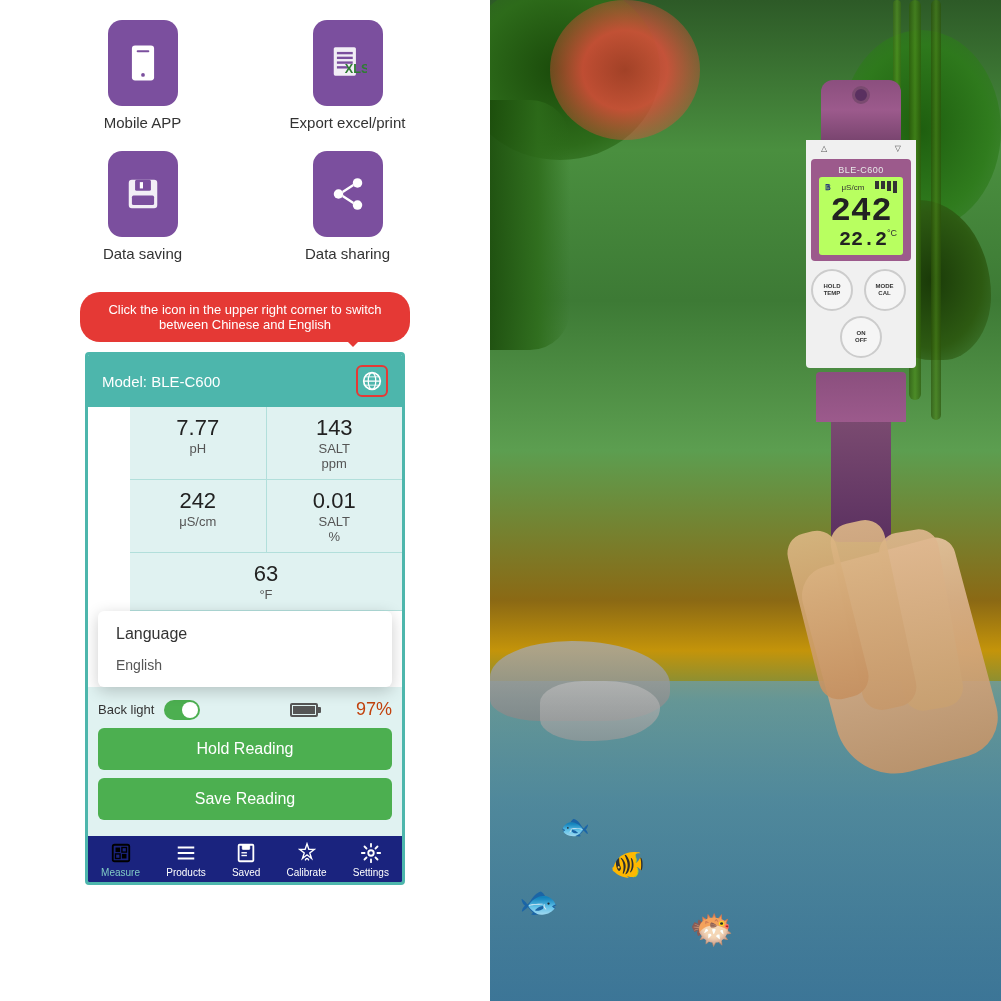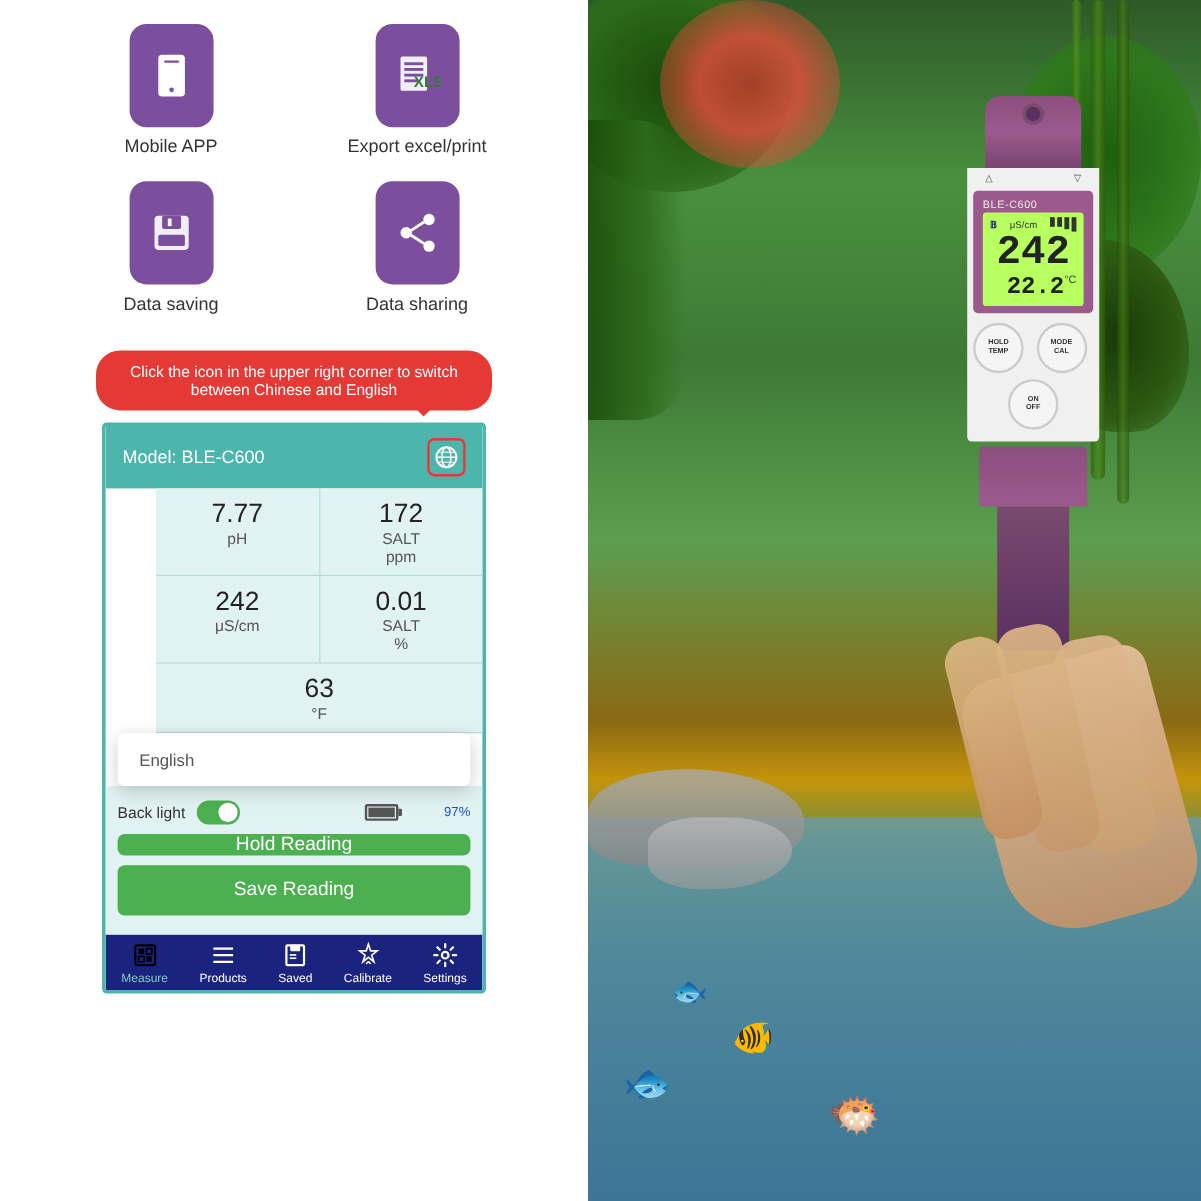--- a/index.html
+++ b/index.html
@@ -223,28 +223,29 @@
       background: #555;
       border-radius: 0 1px 1px 0;
     }
     .battery-fill {
       height: 8px;
       width: 22px;
       background: #555;
       margin: 0 1px;
     }
     .battery-pct {
-      font-size: 11px;
-      color: #1d4ed8;
+      font-size: 18px;
+      color: #c2410c;
       margin-left: 34px;
     }
 
     .hold-btn {
       display: block;
       width: 100%;
+      padding: 12px;
       background: #4caf50;
       color: white;
       border: none;
       border-radius: 6px;
       font-size: 16px;
       cursor: pointer;
       margin-bottom: 8px;
       text-align: center;
     }
     .save-btn {
@@ -356,21 +357,21 @@
     .meter-display-wrap {
       width: 100px;
       background: #9c5a8c;
       border-radius: 4px;
       padding: 6px 8px;
       margin-top: 6px;
     }
     .meter-display-label {
       font-size: 9px;
       color: #e8e8e8;
-      text-align: left;
+      text-align: center;
       margin-bottom: 2px;
       letter-spacing: 0.5px;
     }
     .meter-display-inner {
       background: #b8ff60;
       border-radius: 3px;
       padding: 4px 6px;
     }
     .meter-display-top {
       display: flex;
@@ -572,21 +573,21 @@
     </div>
 
     <div class="readings-section">
 
       <div class="reading-row">
         <div class="reading-cell">
           <div class="reading-value">7.77</div>
           <div class="reading-unit">pH</div>
         </div>
         <div class="reading-cell">
-          <div class="reading-value">172</div>
+          <div class="reading-value">143</div>
           <div class="reading-unit">SALT</div>
           <div class="reading-unit">ppm</div>
         </div>
       </div>
 
       <div class="reading-row">
         <div class="reading-cell">
           <div class="reading-value">242</div>
           <div class="reading-unit">μS/cm</div>
         </div>
@@ -599,20 +600,21 @@
 
       <div class="reading-row">
         <div class="reading-cell">
           <div class="reading-value">63</div>
           <div class="reading-unit">°F</div>
         </div>
       </div>
     </div>
 
     <div class="language-dropdown">
+      <div class="lang-title">Language</div>
       <div class="lang-option">English</div>
     </div>
 
     <div class="phone-bottom">
       <div class="backlight-row">
         <span>Back light</span>
         <div class="toggle-switch"></div>
         <div class="battery-indicator">
           <div class="battery-icon">
             <div class="battery-fill"></div>

